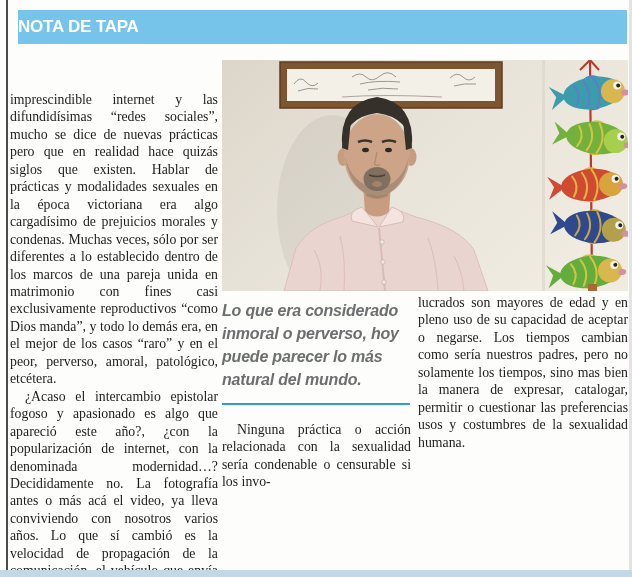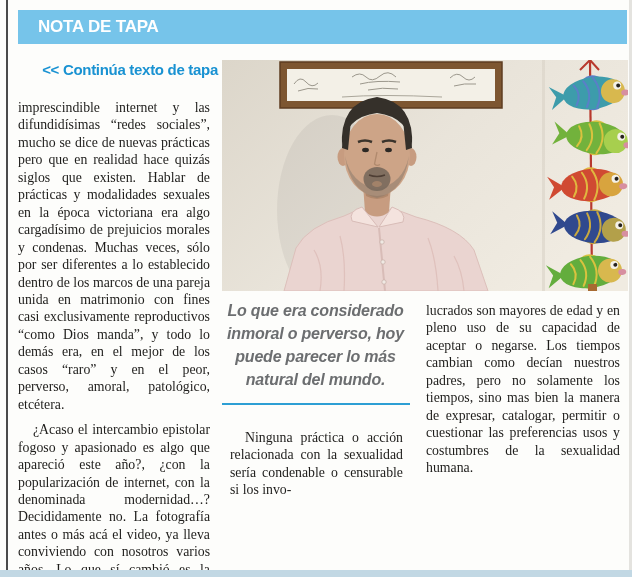--- a/index.html
+++ b/index.html
@@ -9,58 +9,57 @@
   }
   .left-rule{position:absolute;left:6px;top:0;width:2px;height:570px;background:#4b4b4b;}
   .right-edge{position:absolute;right:0;top:0;width:3px;height:577px;background:#e4e3df;}
   .bottom-strip{position:absolute;left:0;top:570px;width:632px;height:7px;background:#c2d8e4;}
   .header-bar{
     position:absolute;left:18px;top:10px;width:609px;height:34px;background:#76c4ea;
     display:flex;align-items:center;
   }
   .header-bar .title{
     font-family:"Liberation Sans","DejaVu Sans",sans-serif;font-weight:bold;
-    font-size:17px;color:#ffffff;letter-spacing:-0.2px;padding-left:20px;text-align:center;
+    font-size:17px;color:#ffffff;letter-spacing:-0.2px;text-align:center;
   }
   .continua{
     position:absolute;left:10px;top:61px;width:208px;text-align:right;
     font-family:"Liberation Sans","DejaVu Sans",sans-serif;font-weight:bold;
     font-size:15px;color:#1992d2;letter-spacing:-0.3px;
   }
   .photo{position:absolute;left:222px;top:60px;width:406px;height:231px;}
   .photo svg{display:block;}
   .col{
     position:absolute;font-size:13.8px;line-height:17.45px;color:#1e1d1b;
     text-align:justify;hyphens:auto;-webkit-hyphens:auto;
   }
-  .col p{margin:8px;}
+  .col p{margin:0;}
   .col p.indent{text-indent:15px;}
   .col1{left:10px;top:91px;width:208px;}
   .col2{left:222px;top:421px;width:189px;}
   .col3{left:418px;top:294px;width:210px;}
   .pull-quote{
     position:absolute;left:222px;top:299px;width:187px;
     font-family:"Liberation Sans","DejaVu Sans",sans-serif;
     font-weight:bold;font-style:italic;font-size:16px;line-height:23px;
-    color:#6c6e70;letter-spacing:-0.2px;text-align:center;
+    color:#6c6e70;letter-spacing:-0.2px;
   }
   .quote-rule{position:absolute;left:222px;top:403px;width:188px;height:2px;background:#2d9fd4;}
 </style>
 </head>
 <body>
 
 <div class="page">
   <div class="left-rule"></div>
   <div class="right-edge"></div>
 
   <div class="header-bar">
     <span class="title">NOTA DE TAPA</span>
   </div>
 
-  <div class="continua">&lt;&lt; Continúa texto de tapa</div>
 
   <div class="photo" role="img" aria-label="Hombre de barba con camisa rosa frente a una pared con cuadro enmarcado y un móvil colgante de peces de tela de colores">
     <svg width="406" height="231" viewBox="0 0 406 231" xmlns="http://www.w3.org/2000/svg">
       <defs>
         <linearGradient id="wallGrad" x1="0" y1="0" x2="1" y2="0.6">
           <stop offset="0" stop-color="#dcd6ca"></stop>
           <stop offset="0.55" stop-color="#e9e4da"></stop>
           <stop offset="1" stop-color="#f0ebe1"></stop>
         </linearGradient>
         <g id="fish">
@@ -147,17 +146,17 @@
   </div>
 
   <div class="pull-quote">Lo que era considerado inmoral o perverso, hoy puede parecer lo más natural del mundo.</div>
   <div class="quote-rule"></div>
 
   <div class="col col2">
     <p lang="es" class="indent">Ninguna práctica o acción relacionada con la sexualidad sería condenable o censurable si los invo-</p>
   </div>
 
   <div class="col col3">
-    <p lang="es">lucrados son mayores de edad y en pleno uso de su capacidad de aceptar o negarse. Los tiempos cambian como decían nuestros padres, pero no solamente los tiempos, sino mas bien la manera de expresar, catalogar, permitir o cuestionar las preferencias usos y costumbres de la sexualidad humana.</p>
+    <p lang="es">lucrados son mayores de edad y en pleno uso de su capacidad de aceptar o negarse. Los tiempos cambian como sería nuestros padres, pero no solamente los tiempos, sino mas bien la manera de expresar, catalogar, permitir o cuestionar las preferencias usos y costumbres de la sexualidad humana.</p>
   </div>
 
   <div class="bottom-strip"></div>
 </div>
 
 </body></html>

